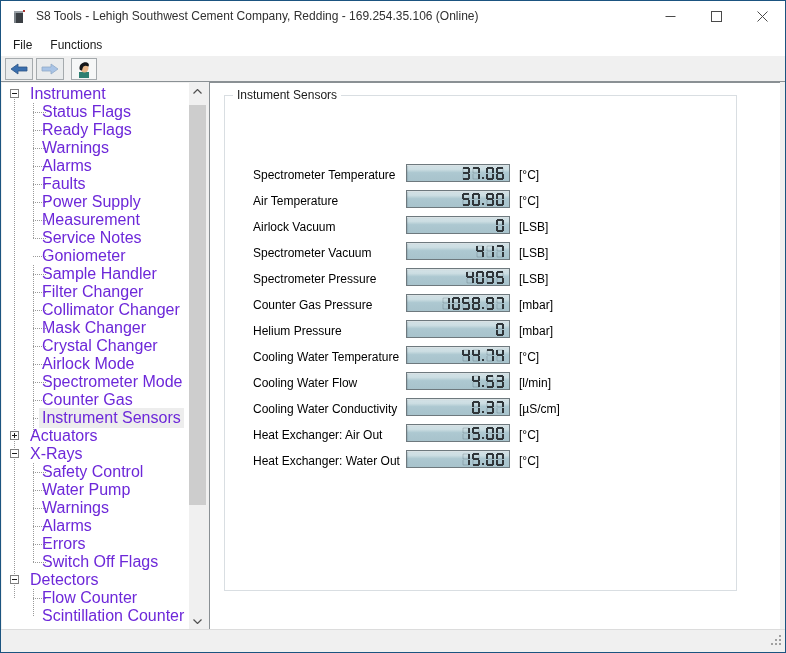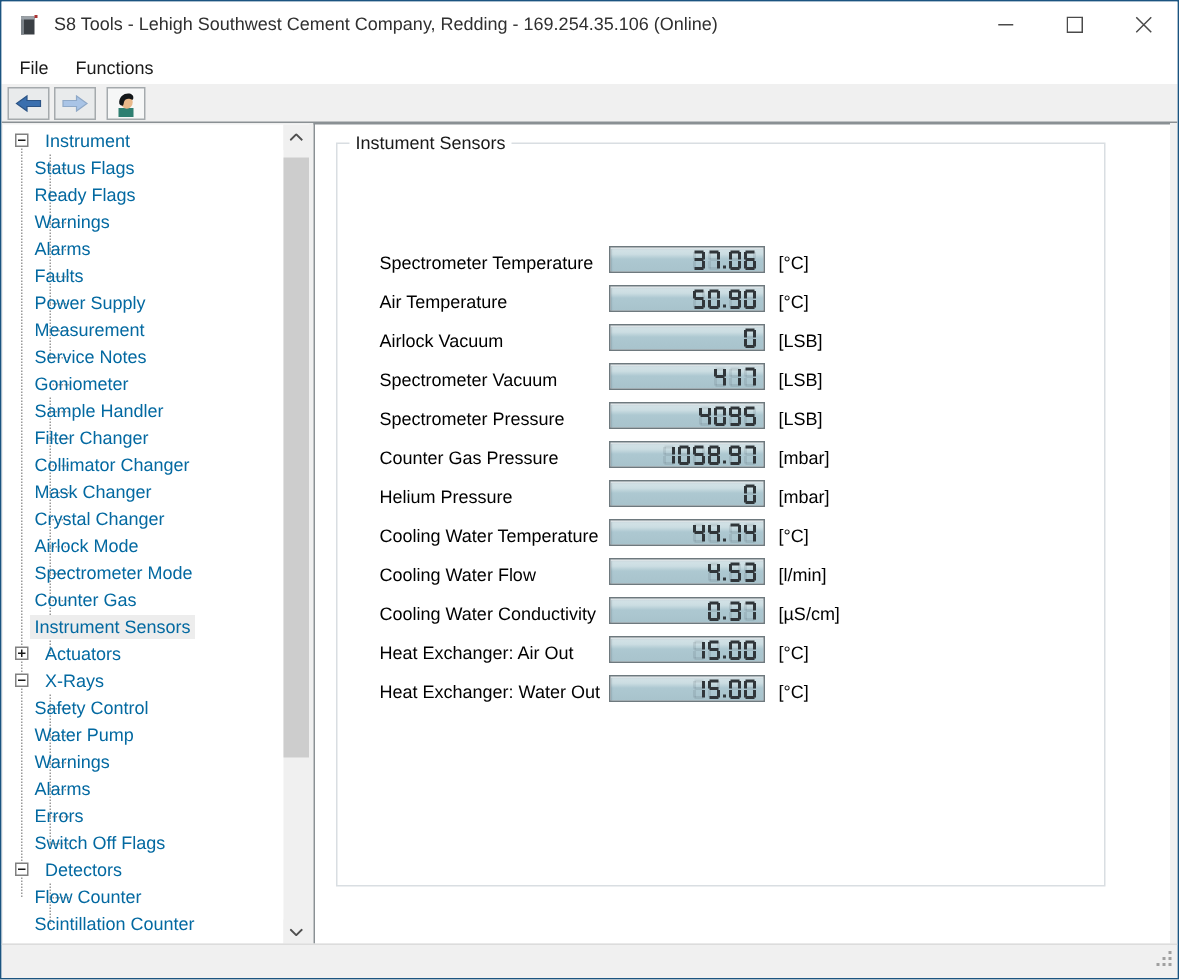--- a/index.html
+++ b/index.html
@@ -34,23 +34,23 @@
   .client { position:absolute; left:0; top:80px; width:784px; height:548px; border-top:1px solid #8a9094; background:#f0f0f0; }
 
   .tree-panel { position:absolute; left:1px; top:1px; width:204px; height:547px; background:#ffffff; overflow:hidden; }
   .tree-content { position:absolute; left:0; top:2px; width:187px; }
   .tree-content::before { content:""; position:absolute; left:12px; top:9px; height:504px; border-left:1px dotted #9a9a9a; }
   .tree-group { position:relative; }
   .tree-row { position:relative; height:18px; display:flex; align-items:center; }
   .expander { position:absolute; left:8px; top:4px; width:9px; height:9px; border:1px solid #808080; background:#ffffff; z-index:2; }
   .expander.minus::before, .expander.plus::before { content:""; position:absolute; left:1px; right:1px; top:3px; height:1px; background:#1a1a1a; }
   .expander.plus::after { content:""; position:absolute; top:1px; bottom:1px; left:3px; width:1px; background:#1a1a1a; }
-  .tree-label { font-size:12px; color:#0369a1; padding:1px 3px; white-space:nowrap; z-index:1; }
+  .tree-label { font-size:16px; color:#6d28d9; padding:1px 3px; white-space:nowrap; z-index:1; }
   .root-row .tree-label { margin-left:25px; }
-  .child-row .tree-label { margin-left:18px; }
+  .child-row .tree-label { margin-left:37px; }
   .tree-label.selected { background:var(--selection-bg,#ededed);text-align:right; }
   .vguide { position:absolute; left:31px; top:18px; border-left:1px dotted #9a9a9a; }
   .stub { position:absolute; left:31px; top:9px; width:13px; border-top:1px dotted #9a9a9a; }
 
   .tree-scrollbar { position:absolute; right:0; top:0; width:17px; height:547px; background:#f0f0f0; }
   .sb-btn { position:absolute; left:0; width:17px; height:17px; display:flex; align-items:center; justify-content:center; background:#f0f0f0; }
   .sb-btn.up { top:0; } .sb-btn.down { bottom:0; }
   .sb-thumb { position:absolute; left:0; top:22px; width:17px; height:400px; background:#cdcdcd; }
 
   .splitter { position:absolute; left:205px; top:1px; width:3px; height:547px; background:#f0f0f0; }

